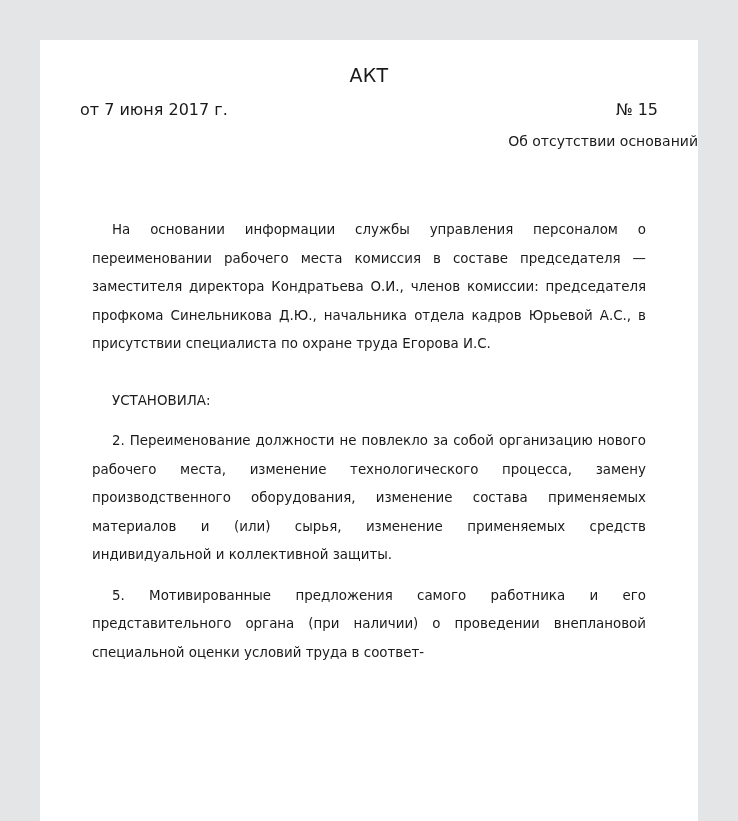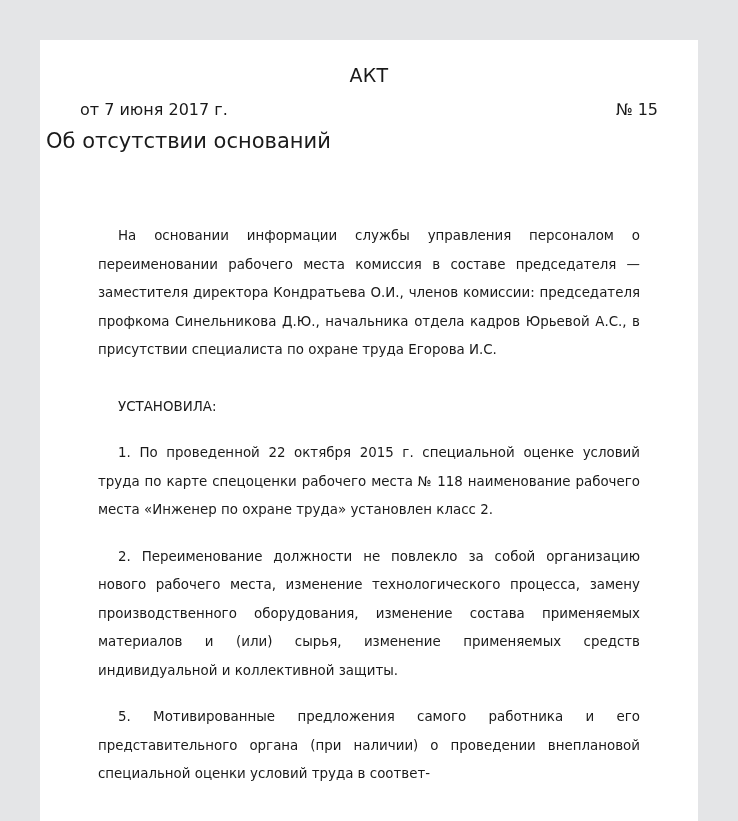--- a/index.html
+++ b/index.html
@@ -22,45 +22,44 @@
     text-align: center;
     font-size: 19px; letter-spacing: 0.3px;
   }
   .meta {
     position: absolute; left: 40px; right: 40px; top: 60px;
     font-size: 16px;
     display: flex; justify-content: space-between;
   }
   .subtitle {
     position: absolute; left: 0; right: 0; top: 91px;
-    text-align: left;
-    font-size: 21px; line-height: 21px; margin-left: 6px;
+    text-align: right;
+    font-size: 14px; line-height: 21px;
   }
   .body {
     position: absolute; left: 40px; right: 40px; top: 164px;
     font-size: 13.4px;
     line-height: 28.5px;
     text-align: justify;
   }
-  .body p { margin: 18px; text-indent: 20px; }
+  .body p { margin: 12px; text-indent: 20px; }
   .body p.gap { margin-top: 28px; }
   .body p.heading { text-indent: 20px; }
 </style>
 </head>
 <body>
 
 <div class="page">
   <div class="title">АКТ</div>
   <div class="meta">
     <span>от 7 июня 2017 г.</span>
     <span>№ 15</span>
   </div>
   <div class="subtitle">
     <div>Об отсутствии оснований</div>
   </div>
   <div class="body">
     <p>На основании информации службы управления персоналом о переименовании рабочего места комиссия в составе председателя — заместителя директора Кондратьева О.И., членов комиссии: председателя профкома Синельникова Д.Ю., начальника отдела кадров Юрьевой А.С., в присутствии специалиста по охране труда Егорова И.С.</p>
     <p class="gap heading">УСТАНОВИЛА:</p>
-    <p>1. По проведенной 22 октября 2015 г. специальной оценке условий труда по карте спецоценки рабочего места № 118 наименование рабочего места «Инженер по охране труда» установлен класс 2.</p>
     <p>2. Переименование должности не повлекло за собой организацию нового рабочего места, изменение технологического процесса, замену производственного оборудования, изменение состава применяемых материалов и (или) сырья, изменение применяемых средств индивидуальной и коллективной защиты.</p>
     <p>5. Мотивированные предложения самого работника и его представительного органа (при наличии) о проведении внеплановой специальной оценки условий труда в соответ-</p>
   </div>
 </div>
 
 </body></html>

